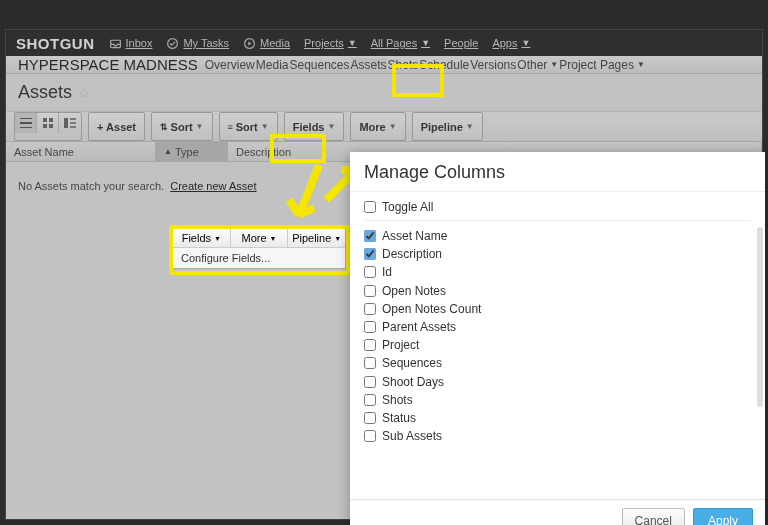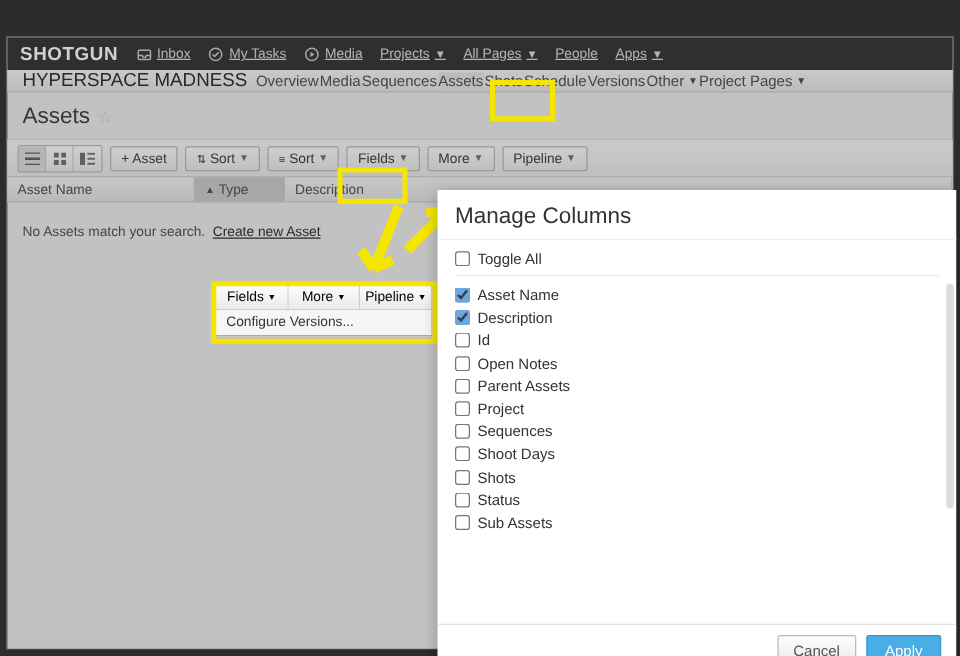--- a/index.html
+++ b/index.html
@@ -9,21 +9,21 @@
 .brand { font-weight: 900; font-size: 15px; color: #fff; letter-spacing: 0.5px; }
 .topnav-item { display: flex; align-items: center; gap: 4px; font-size: 11px; color: #ddd; cursor: pointer; text-decoration: underline; }
 .topnav-item .caret { font-size: 9px; }
 .ticon { width: 13px; height: 13px; }
 .subheader { background: linear-gradient(#f5f5f5, #e6e6e6); height: 18px; display: flex; align-items: center; padding: 0 12px; gap: 1px; border-bottom: 1px solid #ccc; }
 .project-title { font-size: 15px; font-weight: 500; color: #333; margin-right: 6px; }
 .subnav-item { font-size: 12px; color: #555; cursor: pointer; display: flex; align-items: center; gap: 3px; }
 .subnav-item.active { background: #e6e6e6; }
 .page-header { padding: 8px 12px; font-size: 18px; color: #444; font-weight: 400; border-bottom: 1px solid #ddd; display: flex; align-items: center; gap: 6px; }
 .star { color: #ccc; font-size: 14px; }
-.toolbar { display: flex; align-items: center; height: 30px; padding: 0 8px; gap: 6px; border-bottom: 1px solid #ccc; background: linear-gradient(#f7f7f7, #e9e9e9); }
+.toolbar { display: flex; height: 30px; padding: 0 8px; gap: 6px; border-bottom: 1px solid #ccc; background: linear-gradient(#f7f7f7, #e9e9e9); font-weight: bold; }
 .tbtn { background: linear-gradient(#fdfdfd, #eaeaea); border: 1px solid #bbb; border-radius: 2px; padding: 3px 8px; font-size: 11px; color: #444; cursor: pointer; display: flex; align-items: center; gap: 3px; }
 .tbtn .caret { font-size: 8px; color: #777; }
 .vbtns { display: flex; border: 1px solid #bbb; border-radius: 2px; overflow: hidden; }
 .vbtns span { width: 22px; height: 20px; display: flex; align-items: center; justify-content: center; background: linear-gradient(#fdfdfd, #eaeaea); border-right: 1px solid #ccc; cursor: pointer; }
 .vbtns span:last-child { border-right: none; }
 .vbtns span.active { background: #ddd; }
 .colheads { display: flex; height: 20px; border-bottom: 1px solid #ccc; background: linear-gradient(#f2f2f2, #e4e4e4); font-size: 11px; color: #555; }
 .colheads .col { padding: 3px 8px; border-right: 1px solid #ccc; display: flex; align-items: center; gap: 3px; }
 .col1 { width: 150px; }
 .col2 { width: 72px; background: #ccc; }
@@ -196,21 +196,21 @@
         </span>
       <span class="mb">
           <span>More</span> 
           <span class="caret" style="font-size:7px">▼</span>
         </span>
       <span class="mb">
           <span>Pipeline</span> 
           <span class="caret" style="font-size:7px">▼</span>
         </span>
     </div>
-    <div class="row2">Configure Versions...</div>
+    <div class="row2">Configure Fields...</div>
   </div>
 
   <div class="hl hl-tab"></div>
   <div class="hl hl-fields"></div>
   <div class="hl hl-menu"></div>
 
   <svg class="arrow" style="top:130px; left:278px; width:60px; height:70px;" viewBox="0 0 60 70">
     <path d="M35 5 L15 55" stroke="#f5e600" stroke-width="8" fill="none"></path>
     <path d="M15 55 L5 40 M15 55 L30 48" stroke="#f5e600" stroke-width="8" fill="none"></path>
   </svg>
@@ -239,20 +239,24 @@
           <div class="optrow">
             <input type="checkbox" style="">
             <span>Id</span>
           </div>
           <div class="optrow">
             <input type="checkbox" style="">
             <span>Open Notes</span>
           </div>
           <div class="optrow">
             <input type="checkbox" style="">
+            <span>Open Notes Count</span>
+          </div>
+          <div class="optrow">
+            <input type="checkbox" style="">
             <span>Parent Assets</span>
           </div>
           <div class="optrow">
             <input type="checkbox" style="">
             <span>Project</span>
           </div>
           <div class="optrow">
             <input type="checkbox" style="">
             <span>Sequences</span>
           </div>

